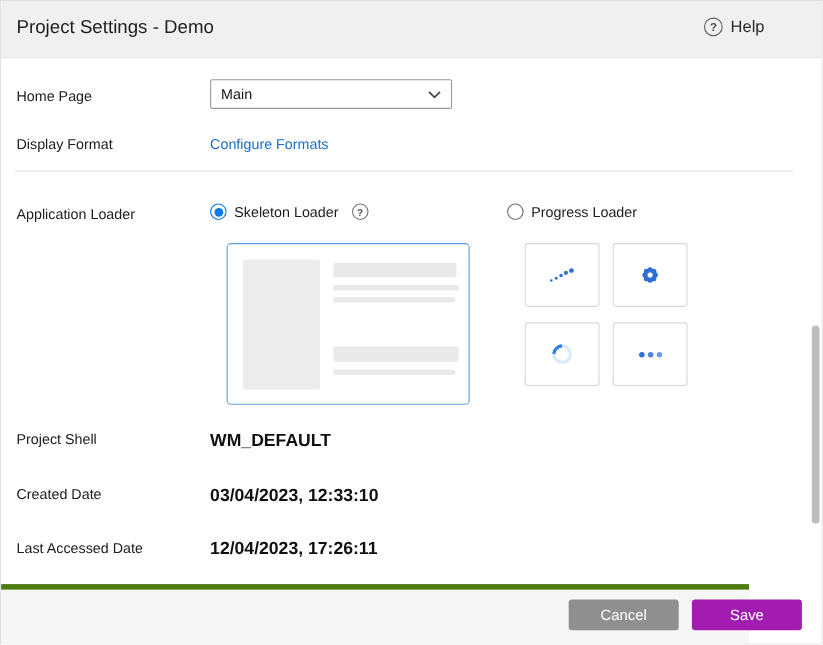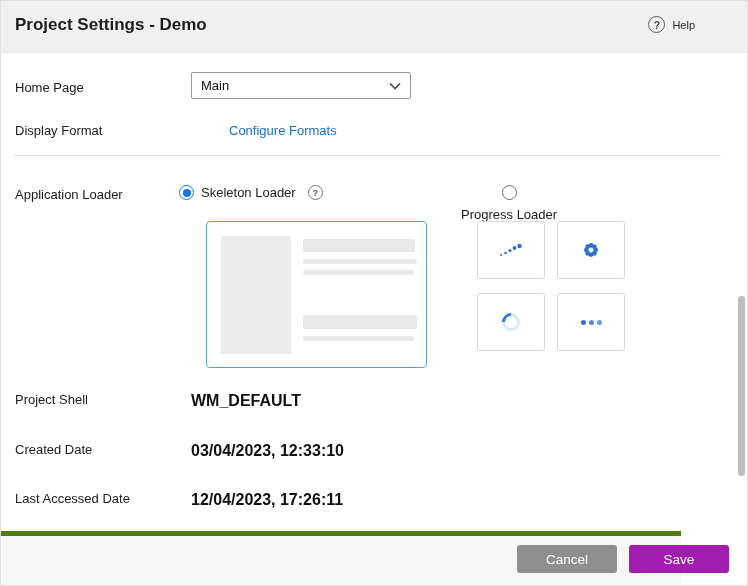--- a/index.html
+++ b/index.html
@@ -4,33 +4,33 @@
 <style>
   * { margin:0; padding:0; box-sizing:border-box; }
   html,body { background:#ffffff; }
   .page {
     position:relative; width:748px; height:586px; background:#ffffff;
     font-family:"Liberation Sans", sans-serif; overflow:hidden;
     border:1px solid #e0e0e0;
   }
   
   .header { position:absolute; left:0; top:0; width:748px; height:52px; background:#f0f0f0; border-bottom:1px solid #e6e6e6; }
-  .title { position:absolute; left:14px; top:14px; font-size:17px; font-weight:bold; color:#1d1d1d; }
+  .title { position:absolute; left:14px; top:14px; font-size:17px; font-weight:normal; color:#1d1d1d; }
   .help { position:absolute; right:54px; top:15px; display:flex; align-items:center; gap:7px; cursor:pointer; }
   .q-circle { width:17px; height:17px; border:1.4px solid #5a5a5a; border-radius:50%;
     display:flex; align-items:center; justify-content:center; font-size:10.5px; color:#474747; font-weight:bold; }
-  .help-text { font-size:11px; color:#2b2b2b; }
+  .help-text { font-size:15px; color:#2b2b2b; }
   
   .field-label { position:absolute; left:14px; font-size:13px; color:#202020; }
   .value { position:absolute; left:190px; font-size:16px; font-weight:bold; color:#101010; }
   
   .select { position:absolute; left:190px; top:71px; width:220px; height:27px; border:1px solid #999999; border-radius:2px;
     background:#ffffff; display:flex; align-items:center; justify-content:space-between; padding:0 9px; cursor:pointer; }
   .select-value { font-size:13px; color:#111111; }
-  .link { position:absolute; left:190px; font-size:13px; color:#1b6ec2; cursor:pointer; text-decoration:none;margin-left:38px; }
+  .link { position:absolute; left:190px; font-size:13px; color:#1b6ec2; cursor:pointer; text-decoration:none; }
   .divider { position:absolute; left:12px; top:154px; width:708px; height:1px; background:#e3e3e3; }
   
   .radio-opt { position:absolute; top:184px; display:flex; align-items:center; gap:7px; cursor:pointer; }
   .radio-label { font-size:13px; color:#1c1c1c; }
   .radio { width:15px; height:15px; border-radius:50%; display:flex; align-items:center; justify-content:center; }
   .radio.sel { border:1.5px solid #0e78e8; background:#ffffff; }
   .radio-dot { width:8px; height:8px; border-radius:50%; background:#0e78e8; }
   .radio.unsel { border:1px solid #6f6f6f; background:#ffffff; }
   .mini-q { width:15px; height:15px; border:1.2px solid #787878; border-radius:50%;
     display:flex; align-items:center; justify-content:center; font-size:9px; color:#555555; font-weight:bold; margin-left:5px; }
@@ -84,29 +84,29 @@
     </span>
   </div>
 
   <div class="field-label" style="top:122px;">Display Format</div>
   <a class="link" style="top:122px;">Configure Formats</a>
 
   <div class="divider"></div>
 
   <div class="field-label" style="top:186px;">Application Loader</div>
 
-  <div class="radio-opt" style="left:178px;">
+  <div class="radio-opt" style="left:190px;">
     <span class="radio sel">
         <span class="radio-dot"></span>
       </span>
     <span class="radio-label">Skeleton Loader</span>
     <span class="mini-q">?</span>
   </div>
 
-  <div class="radio-opt" style="left:460px;flex-direction:column;">
+  <div class="radio-opt" style="left:460px;">
     <span class="radio unsel"></span>
     <span class="radio-label">Progress Loader</span>
   </div>
 
   <div class="skel-box">
     <div class="skel-block"></div>
     <div class="skel-line sb1"></div>
     <div class="skel-line sb2"></div>
     <div class="skel-line sb3"></div>
     <div class="skel-line sb4"></div>

